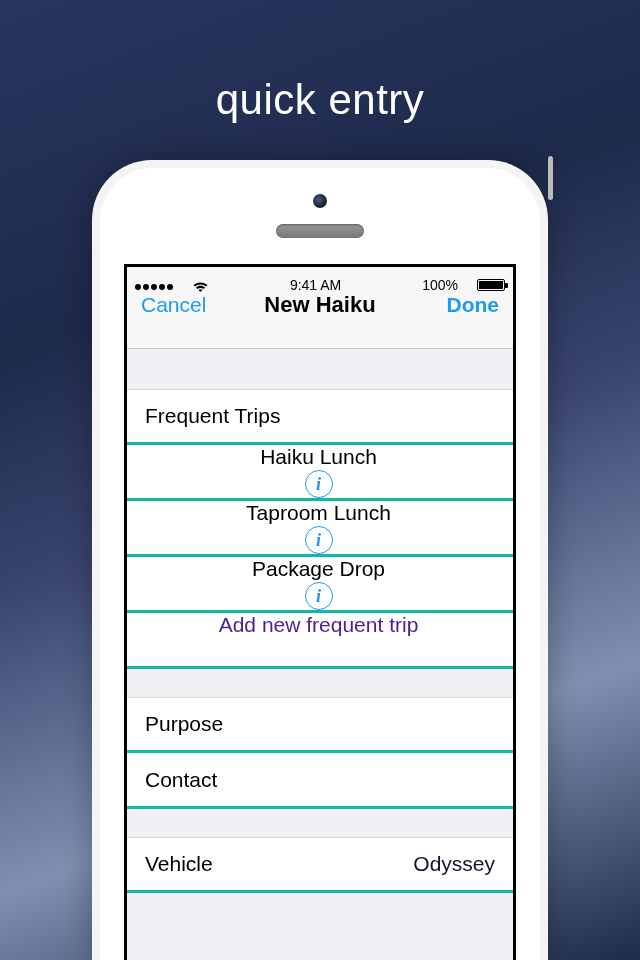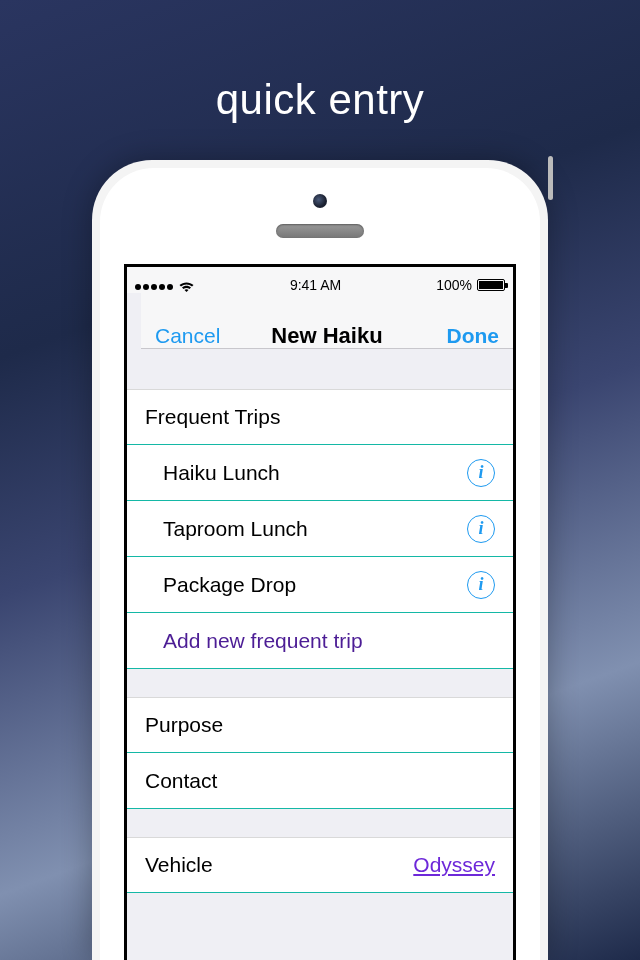--- a/index.html
+++ b/index.html
@@ -80,21 +80,21 @@
     height: 26px;
     background: #f7f7f8;
     display: flex;
     align-items: flex-end;
     justify-content: space-between;
     padding: 0 8px;
     font-size: 14px;
     font-weight: 500;
     color: #000;
   }
-  .sb-left, .sb-right { display: flex; align-items: center; gap: 5px; }
+  .sb-left, .sb-right { display: flex; align-items: center; gap: 19px; }
   .dots { display: flex; gap: 2px; }
   .dot { width: 6px; height: 6px; background: #000; border-radius: 50%; }
   .wifi-icon svg { display: block; }
   .battery {
     display: inline-block;
     width: 28px; height: 12px;
     border: 1px solid #000;
     border-radius: 2px;
     position: relative;
   }
@@ -110,24 +110,23 @@
     position: absolute;
     top: 1px; left: 1px; bottom: 1px; right: 1px;
     background: #000;
   }
   
   .nav-bar {
     height: 56px;
     background: #f7f7f8;
     border-bottom: 1px solid #c8c7cc;
     display: flex;
-    align-items: flex-end;
+    align-items: flex-start;
     justify-content: space-between;
     padding: 0 14px;
-    margin-left: 14px;
   }
   .nav-btn {
     color: #1e9af0;
     font-size: 21px;
     font-weight: 400;
   }
   .nav-btn.done { font-weight: 600; }
   .nav-title {
     color: #000;
     font-size: 22px;
@@ -137,32 +136,32 @@
     text-align: center;
     pointer-events: none;
   }
   .nav-bar-inner { position: relative; width: 100%; display: flex; justify-content: space-between; align-items: center;}
   
   .list { background: #efeff4; }
   .spacer { height: 40px; }
   .spacer-sm { height: 28px; }
   .cell {
     background: #fff;
-    border-bottom: 1px solid #14b8a6;
+    border-bottom: 3px solid #14b8a6;
     min-height: 56px;
     display: flex;
     align-items: center;
     padding: 0 18px;
     font-size: 21px;
     color: #000;
   }
   .cell.first-in-section { border-top: 1px solid #d9d9d9; }
-  .cell.sub { padding-left: 36px; }
+  .cell.sub { padding-left: 15px; flex-direction: column; }
   .cell .label { flex: 1; }
-  .cell .value { color: #6d28d9; font-size: 21px; text-decoration: underline; }
+  .cell .value { color: #0f172a; font-size: 21px; }
   .info-icon {
     width: 28px; height: 28px;
     border: 1.5px solid #1e9af0;
     border-radius: 50%;
     display: flex;
     align-items: center;
     justify-content: center;
     color: #1e9af0;
     font-family: Georgia, serif;
     font-style: italic;

